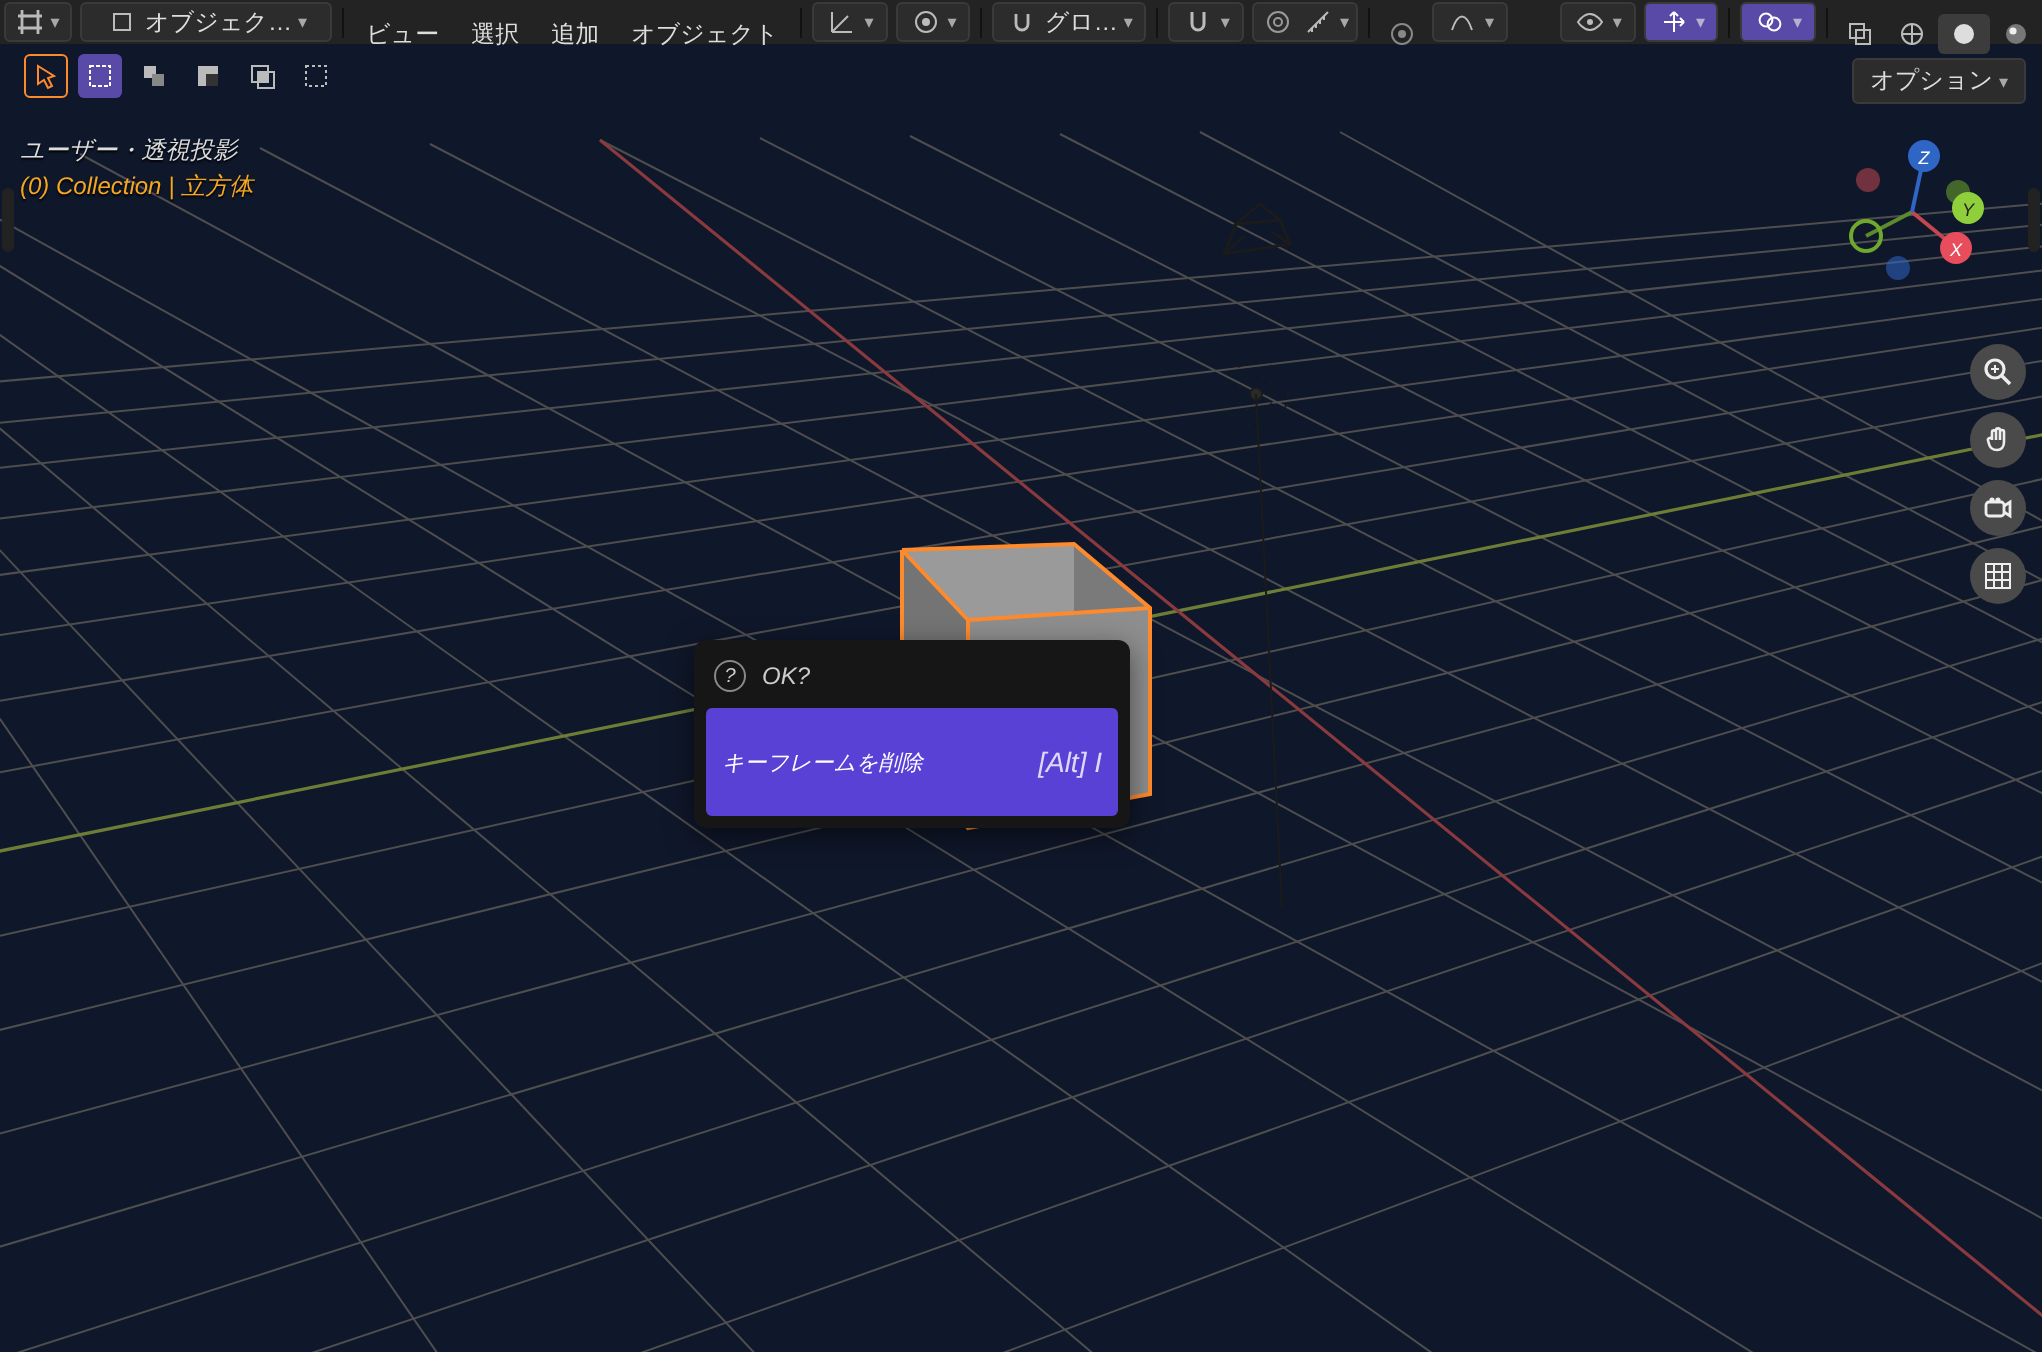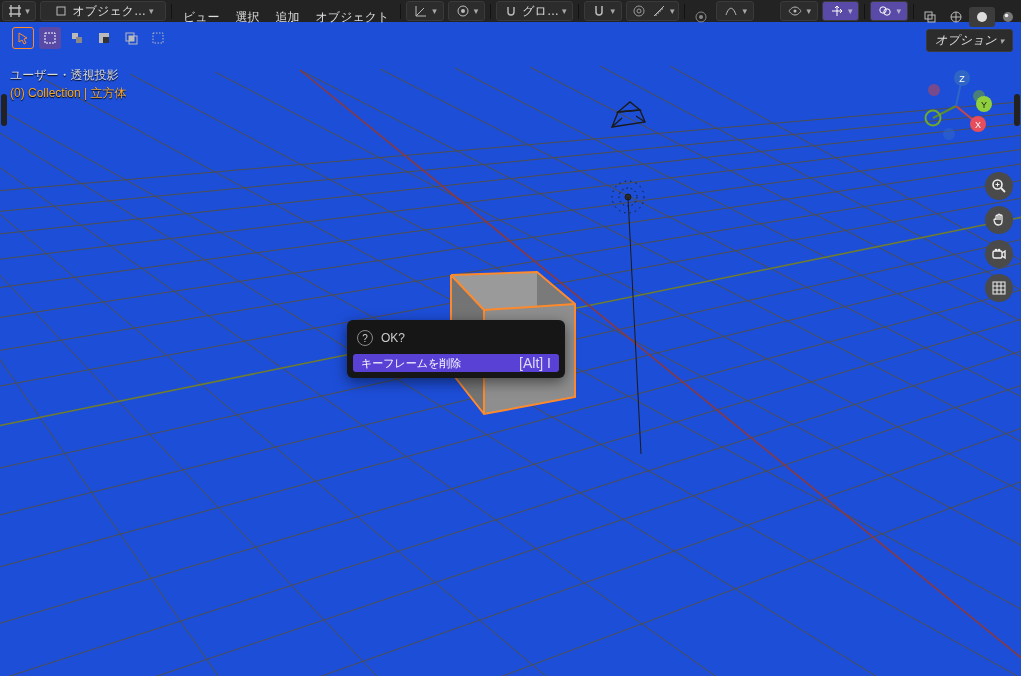--- a/index.html
+++ b/index.html
@@ -52,29 +52,30 @@
   .tool-btn {
     width: 22px; height: 22px;
     border-radius: 3px;
     display: flex; align-items: center; justify-content: center;
   }
 
   .options-btn {
     position: absolute; top: 29px; right: 8px;
     background: #2c2c2c; border: 1px solid #3a3a3a;
     border-radius: 3px; padding: 2px 8px;
-    display: flex; align-items: center; z-index: 20; font-style: italic;
+    display: flex; align-items: center; z-index: 20;
   }
 
   
   .viewport {
     position: absolute;
     top: 22px; left: 0; right: 0; bottom: 0;
-    background: #1d4ed8;
+    background: #0f172a;
     overflow: hidden;
+    font-style: italic;
   }
   .grid-svg {
     position: absolute; left: 0; top: 0;
     width: 1021px; height: 654px;
   }
 
   .info-text {
     position: absolute;
     top: 44px; left: 10px;
     z-index: 10;
@@ -130,21 +131,21 @@
   .popup-head .q {
     width: 16px; height: 16px; border: 1px solid #888; border-radius: 50%;
     display: flex; align-items: center; justify-content: center;
     font-size: 10px; margin-right: 8px;
   }
   .popup-row {
     background: #5a41d6;
     color: #fff;
     border-radius: 3px;
     display: flex; align-items: center;
-    padding: 1px 8px;
+    padding: 19px 8px;
     font-size: 11px;
   }
   .popup-row .shortcut { margin-left: auto; opacity: .8; font-size: 14px; }
 </style>
 </head>
 <body>
 
 <div class="header">
   <div class="hdr-left">
     <div class="hdr-drop" style="width:34px;">

